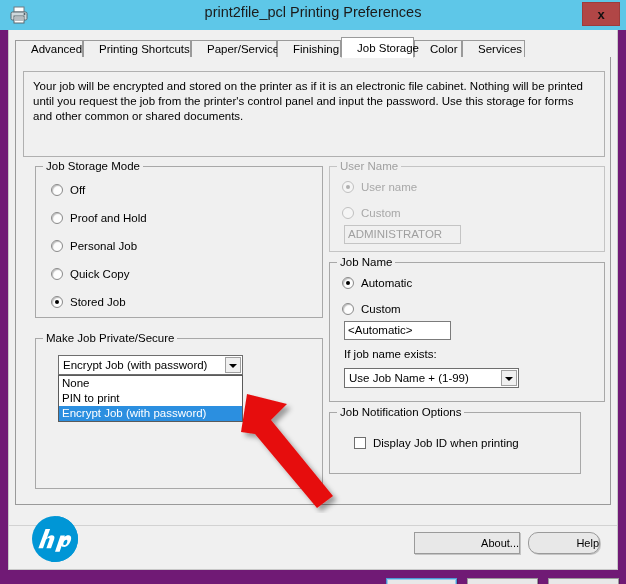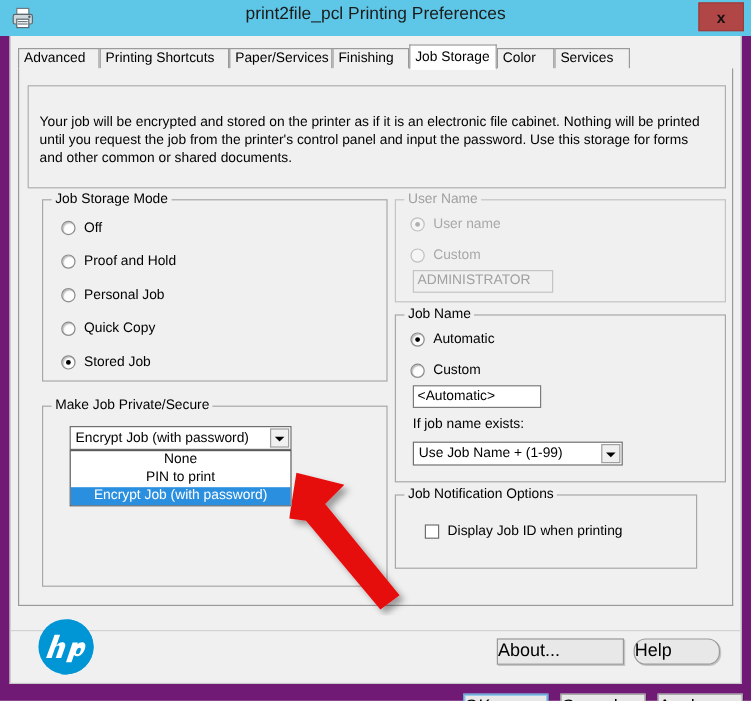--- a/index.html
+++ b/index.html
@@ -85,21 +85,21 @@
   .tab {
     position: absolute;
     top: 3px;
     height: 17px;
     background: #f0f0f0;
     border: 1px solid #9a9a9a;
     border-bottom: none;
     font-size: 11.5px;
     color: #000;
     line-height: 17px;
-    padding: 0 4px;
+    padding: 0 15px;
     box-sizing: border-box;
     cursor: pointer;
     white-space: nowrap;
   }
   .tab.selected {
     top: 0px;
     height: 21px;
     line-height: 20px;
     background: #ffffff;
     border: 1px solid #9a9a9a;
@@ -122,21 +122,21 @@
 
   
   #description-box {
     position: absolute;
     left: 14px; top: 41px;
     width: 582px;
     height: 86px;
     background: #f0f0f0;
     border: 1px solid #b0b0b0;
     box-sizing: border-box;
-    padding: 23px 9px;
+    padding: 7px 9px;
     font-size: 11.5px;
     color: #000;
     line-height: 15px;
   }
 
   
   .group {
     position: absolute;
     border: 1px solid #a8a8a8;
     box-sizing: border-box;
@@ -267,21 +267,20 @@
     border-top: 4px solid #000;
   }
 
   
   #dropdown-list {
     position: absolute;
     background: #ffffff;
     border: 1px solid #5a5a5a;
     box-sizing: border-box;
     z-index: 30;
-    text-align: center;
   }
   .dd-item {
     font-size: 11.5px;
     color: #000;
     line-height: 15px;
     height: 15px;
     padding: 0 3px;
     white-space: nowrap;
     cursor: pointer;
   }
@@ -297,23 +296,23 @@
     color: #000;
     white-space: nowrap;
   }
 
   
   .btn {
     position: absolute;
     background: #e8e8e8;
     border: 1px solid #9a9a9a;
     box-sizing: border-box;
-    font-size: 15px;
-    color: #000;
-    text-align: left;
+    font-size: 11px;
+    color: #000;
+    text-align: right;
     cursor: pointer;
     box-shadow: 1px 1px 0 rgba(0,0,0,0.18);
   }
   .btn.default-btn {
     border: 1px solid #4b9ad6;
     box-shadow: 0 0 0 1px #9ccbea inset, 1px 1px 0 rgba(0,0,0,0.18);
   }
 
   
   #hp-logo {

